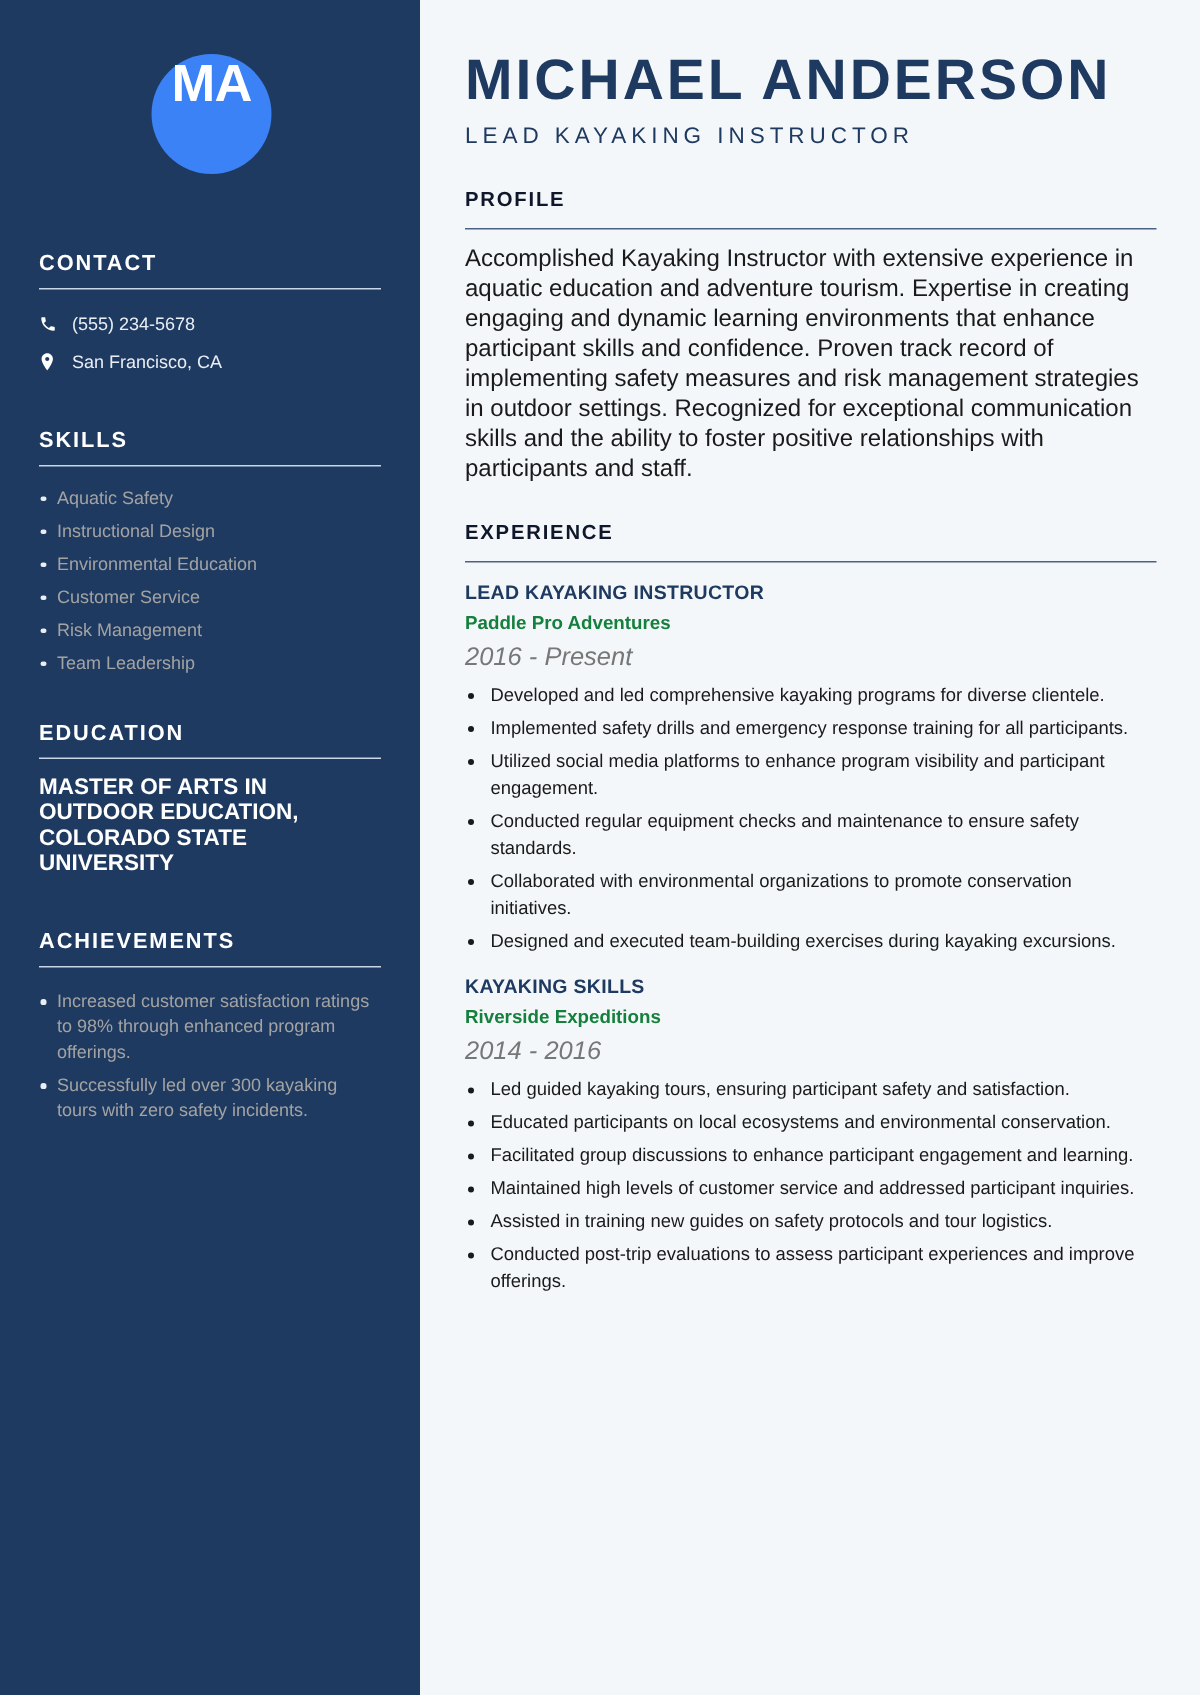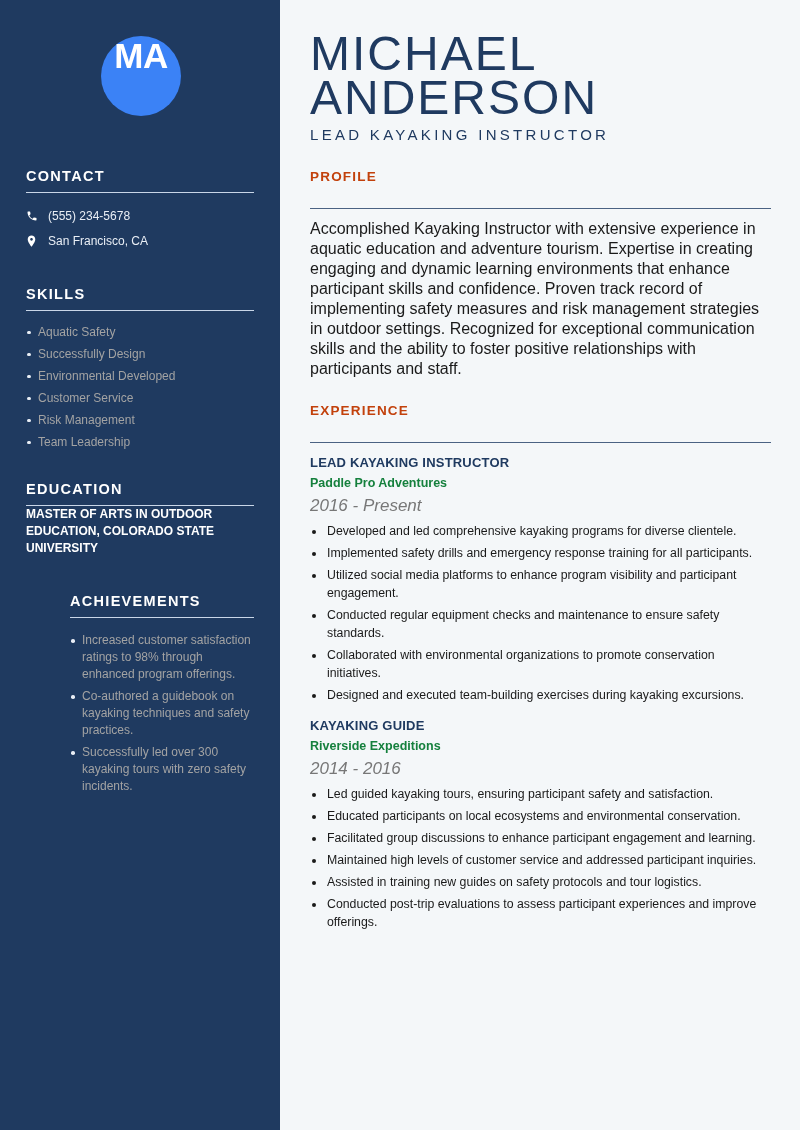--- a/index.html
+++ b/index.html
@@ -17,31 +17,31 @@
   .contact-list { list-style: none; margin-top: 10px; }
   .contact-list li { display: flex; align-items: center; font-size: 12px; height: 25.5px; color: #e9eef5; }
   .contact-list .ico { width: 22px; display: inline-flex; align-items: center; }
   .contact-list svg { fill: #ffffff; }
   .bullet-list { list-style: none; margin-top: 10px; }
   .bullet-list li { position: relative; padding-left: 12px; font-size: 12px; line-height: 22px; color: #a3a3a3; }
   .bullet-list li::before { content: ""; position: absolute; left: 1px; top: 9.5px; width: 3.5px; height: 3.5px; background: #e9eef5; border-radius: 50%; }
   .skills-sec { margin-top: 32px; }
   .lang-sec { margin-top: 28px; }
   .edu-sec { margin-top: 28px; }
-  .edu-text { font-weight: 700; font-size: 12px; line-height: 17px; color: #ffffff; }
-  .ach-sec { margin-top: 36px; margin-left: 44px; }
+  .edu-text { margin-top: 10px; font-weight: 700; font-size: 15px; line-height: 17px; color: #ffffff; }
+  .ach-sec { margin-top: 36px; }
   .ach-list { margin-top: 14px; }
   .ach-list li { line-height: 17px; margin-bottom: 5px; }
   .ach-list li::before { top: 7px; }
 
   
   .main { flex: 1; padding: 32px 29px 0 30px; color: #1a1a1a; }
-  .name { font-weight: 400; font-size: 48px; letter-spacing: 2px; color: #1f3a60; line-height: 44px; }
+  .name { font-weight: 700; font-size: 38px; letter-spacing: 2px; color: #1f3a60; line-height: 44px; }
   .title { font-size: 15px; letter-spacing: 3.3px; color: #1f3a60; margin-top: 6px; }
-  .main-heading { font-weight: 700; font-size: 13.5px; letter-spacing: 1.2px; color: #c2410c; padding-bottom: 24px; border-bottom: 1.5px solid #4a6283; }
+  .main-heading { font-weight: 700; font-size: 13.5px; letter-spacing: 1.2px; color: #0f172a; padding-bottom: 12px; border-bottom: 1.5px solid #4a6283; }
   .profile-sec { margin-top: 26px; }
   .profile-text { margin-top: 10px; font-size: 16px; line-height: 20px; color: #1a1a1a; }
   .exp-sec { margin-top: 24px; }
   .job { margin-top: 12px; }
   .job + .job { margin-top: 14px; }
   .job-title { font-weight: 700; font-size: 13px; color: #1f3a60; letter-spacing: 0.2px; }
   .job-company { font-weight: 700; font-size: 12.5px; color: #15803d; margin-top: 6px; }
   .job-dates { font-style: italic; font-size: 17px; color: #777; margin-top: 6px; }
   .job-list { list-style: none; margin-top: 6px; }
   .job-list li { position: relative; padding-left: 17px; font-size: 12.3px; line-height: 18px; color: #1a1a1a; margin-bottom: 4px; }
@@ -76,39 +76,38 @@
           </span>
           <span>San Francisco, CA</span>
         </li>
       </ul>
     </section>
 
     <section class="side-section skills-sec">
       <h2 class="side-heading">SKILLS</h2>
       <ul class="bullet-list">
         <li>Aquatic Safety</li>
-        <li>Successfully Design</li>
-        <li>Environmental Developed</li>
+        <li>Instructional Design</li>
+        <li>Environmental Education</li>
         <li>Customer Service</li>
         <li>Risk Management</li>
         <li>Team Leadership</li>
       </ul>
     </section>
 
 
     <section class="side-section edu-sec">
       <h2 class="side-heading">EDUCATION</h2>
       <p class="edu-text">MASTER OF ARTS IN OUTDOOR EDUCATION, COLORADO STATE UNIVERSITY</p>
     </section>
 
     <section class="side-section ach-sec">
       <h2 class="side-heading">ACHIEVEMENTS</h2>
       <ul class="bullet-list ach-list">
         <li>Increased customer satisfaction ratings to 98% through enhanced program offerings.</li>
-        <li>Co-authored a guidebook on kayaking techniques and safety practices.</li>
         <li>Successfully led over 300 kayaking tours with zero safety incidents.</li>
       </ul>
     </section>
   </aside>
 
   <main class="main">
     <h1 class="name">MICHAEL ANDERSON</h1>
     <div class="title">LEAD KAYAKING INSTRUCTOR</div>
 
     <section class="profile-sec">
@@ -127,21 +126,21 @@
           <li>Developed and led comprehensive kayaking programs for diverse clientele.</li>
           <li>Implemented safety drills and emergency response training for all participants.</li>
           <li>Utilized social media platforms to enhance program visibility and participant engagement.</li>
           <li>Conducted regular equipment checks and maintenance to ensure safety standards.</li>
           <li>Collaborated with environmental organizations to promote conservation initiatives.</li>
           <li>Designed and executed team-building exercises during kayaking excursions.</li>
         </ul>
       </div>
 
       <div class="job">
-        <div class="job-title">KAYAKING GUIDE</div>
+        <div class="job-title">KAYAKING SKILLS</div>
         <div class="job-company">Riverside Expeditions</div>
         <div class="job-dates">2014 - 2016</div>
         <ul class="job-list">
           <li>Led guided kayaking tours, ensuring participant safety and satisfaction.</li>
           <li>Educated participants on local ecosystems and environmental conservation.</li>
           <li>Facilitated group discussions to enhance participant engagement and learning.</li>
           <li>Maintained high levels of customer service and addressed participant inquiries.</li>
           <li>Assisted in training new guides on safety protocols and tour logistics.</li>
           <li>Conducted post-trip evaluations to assess participant experiences and improve offerings.</li>
         </ul>

